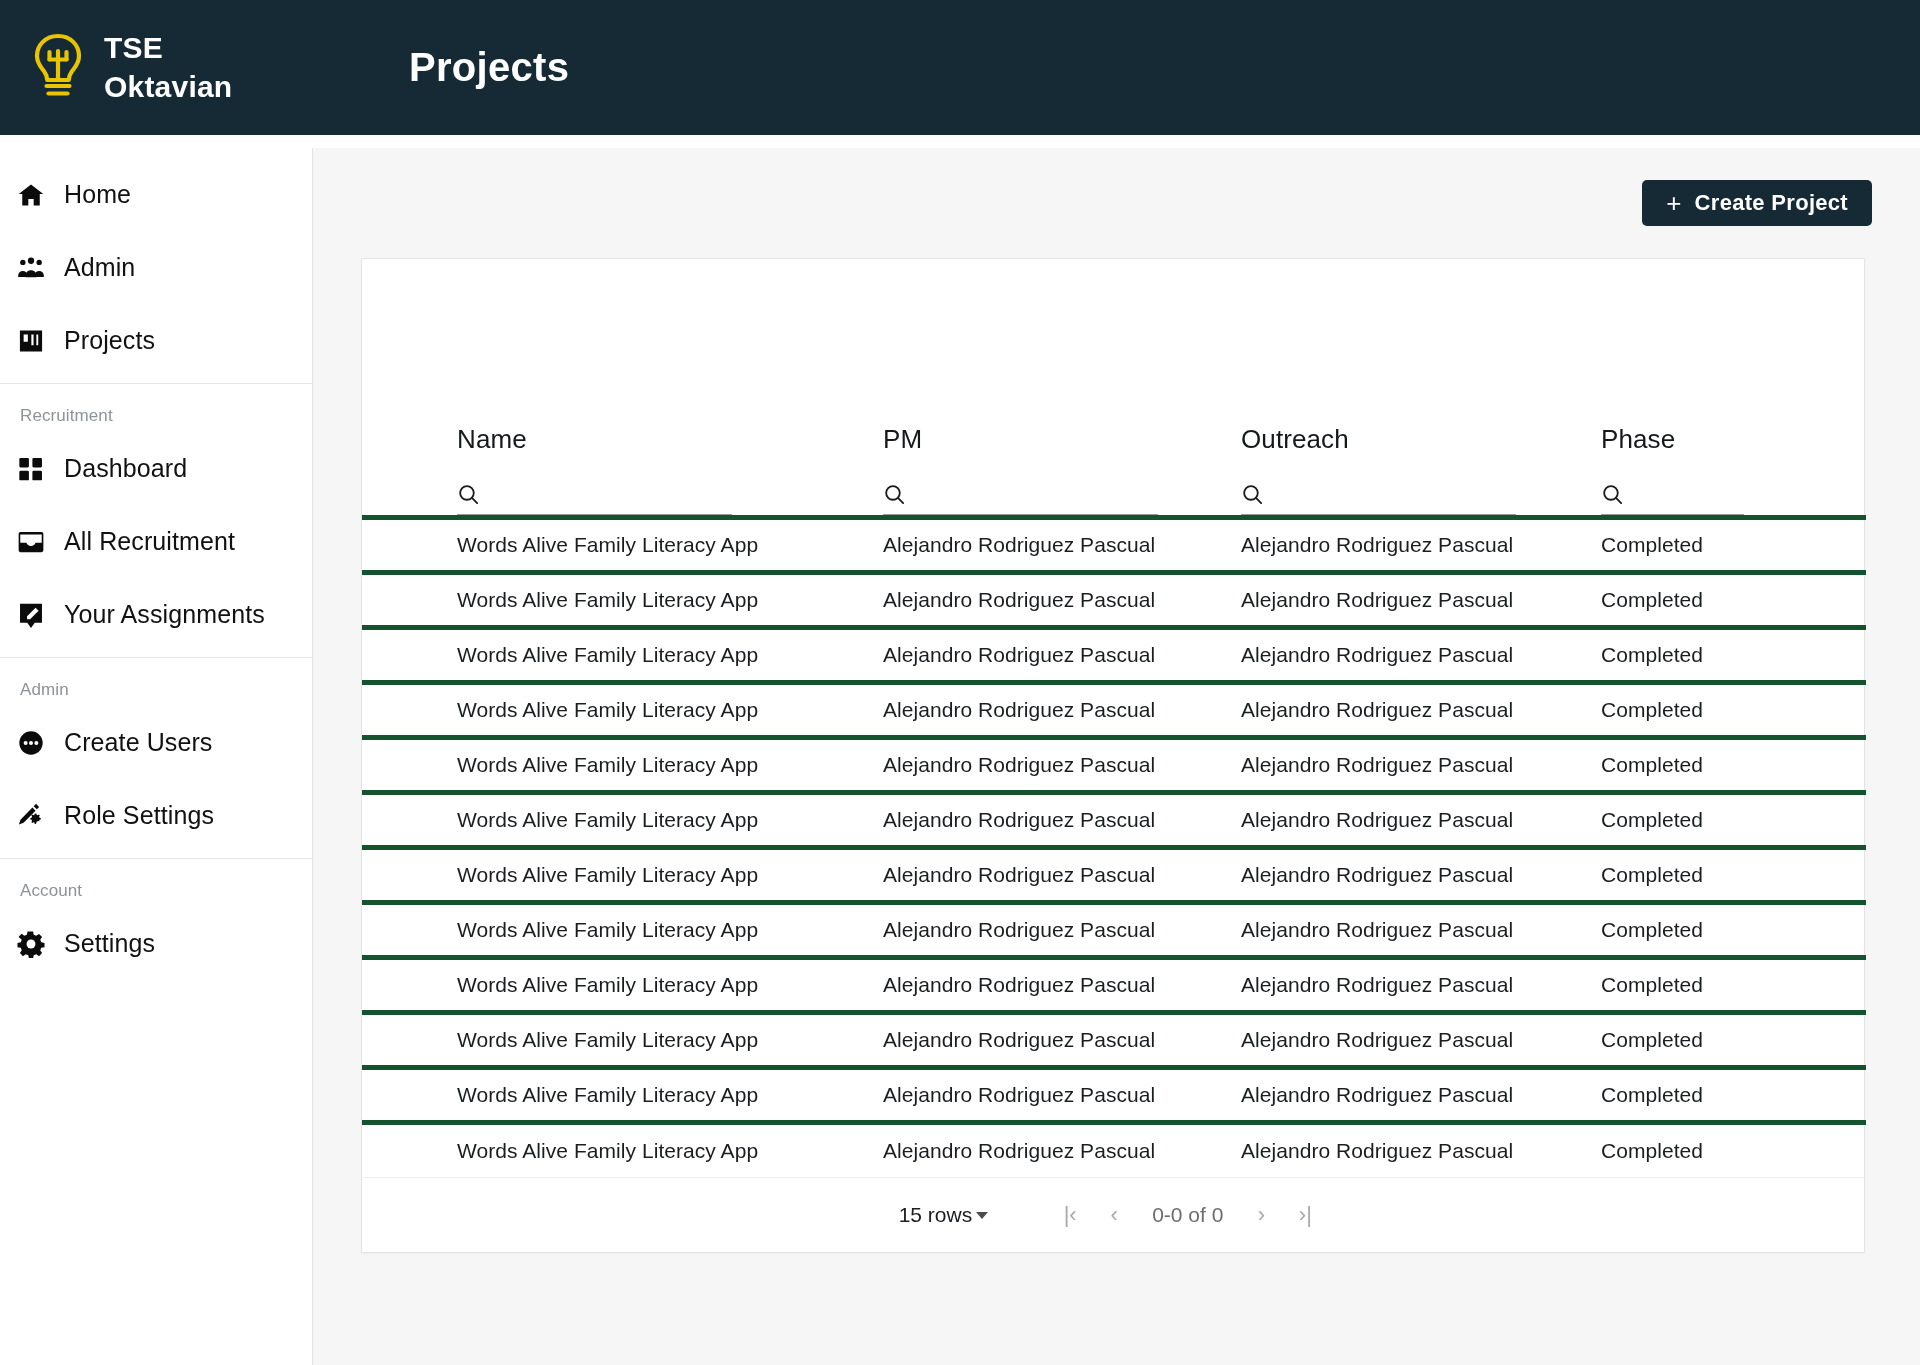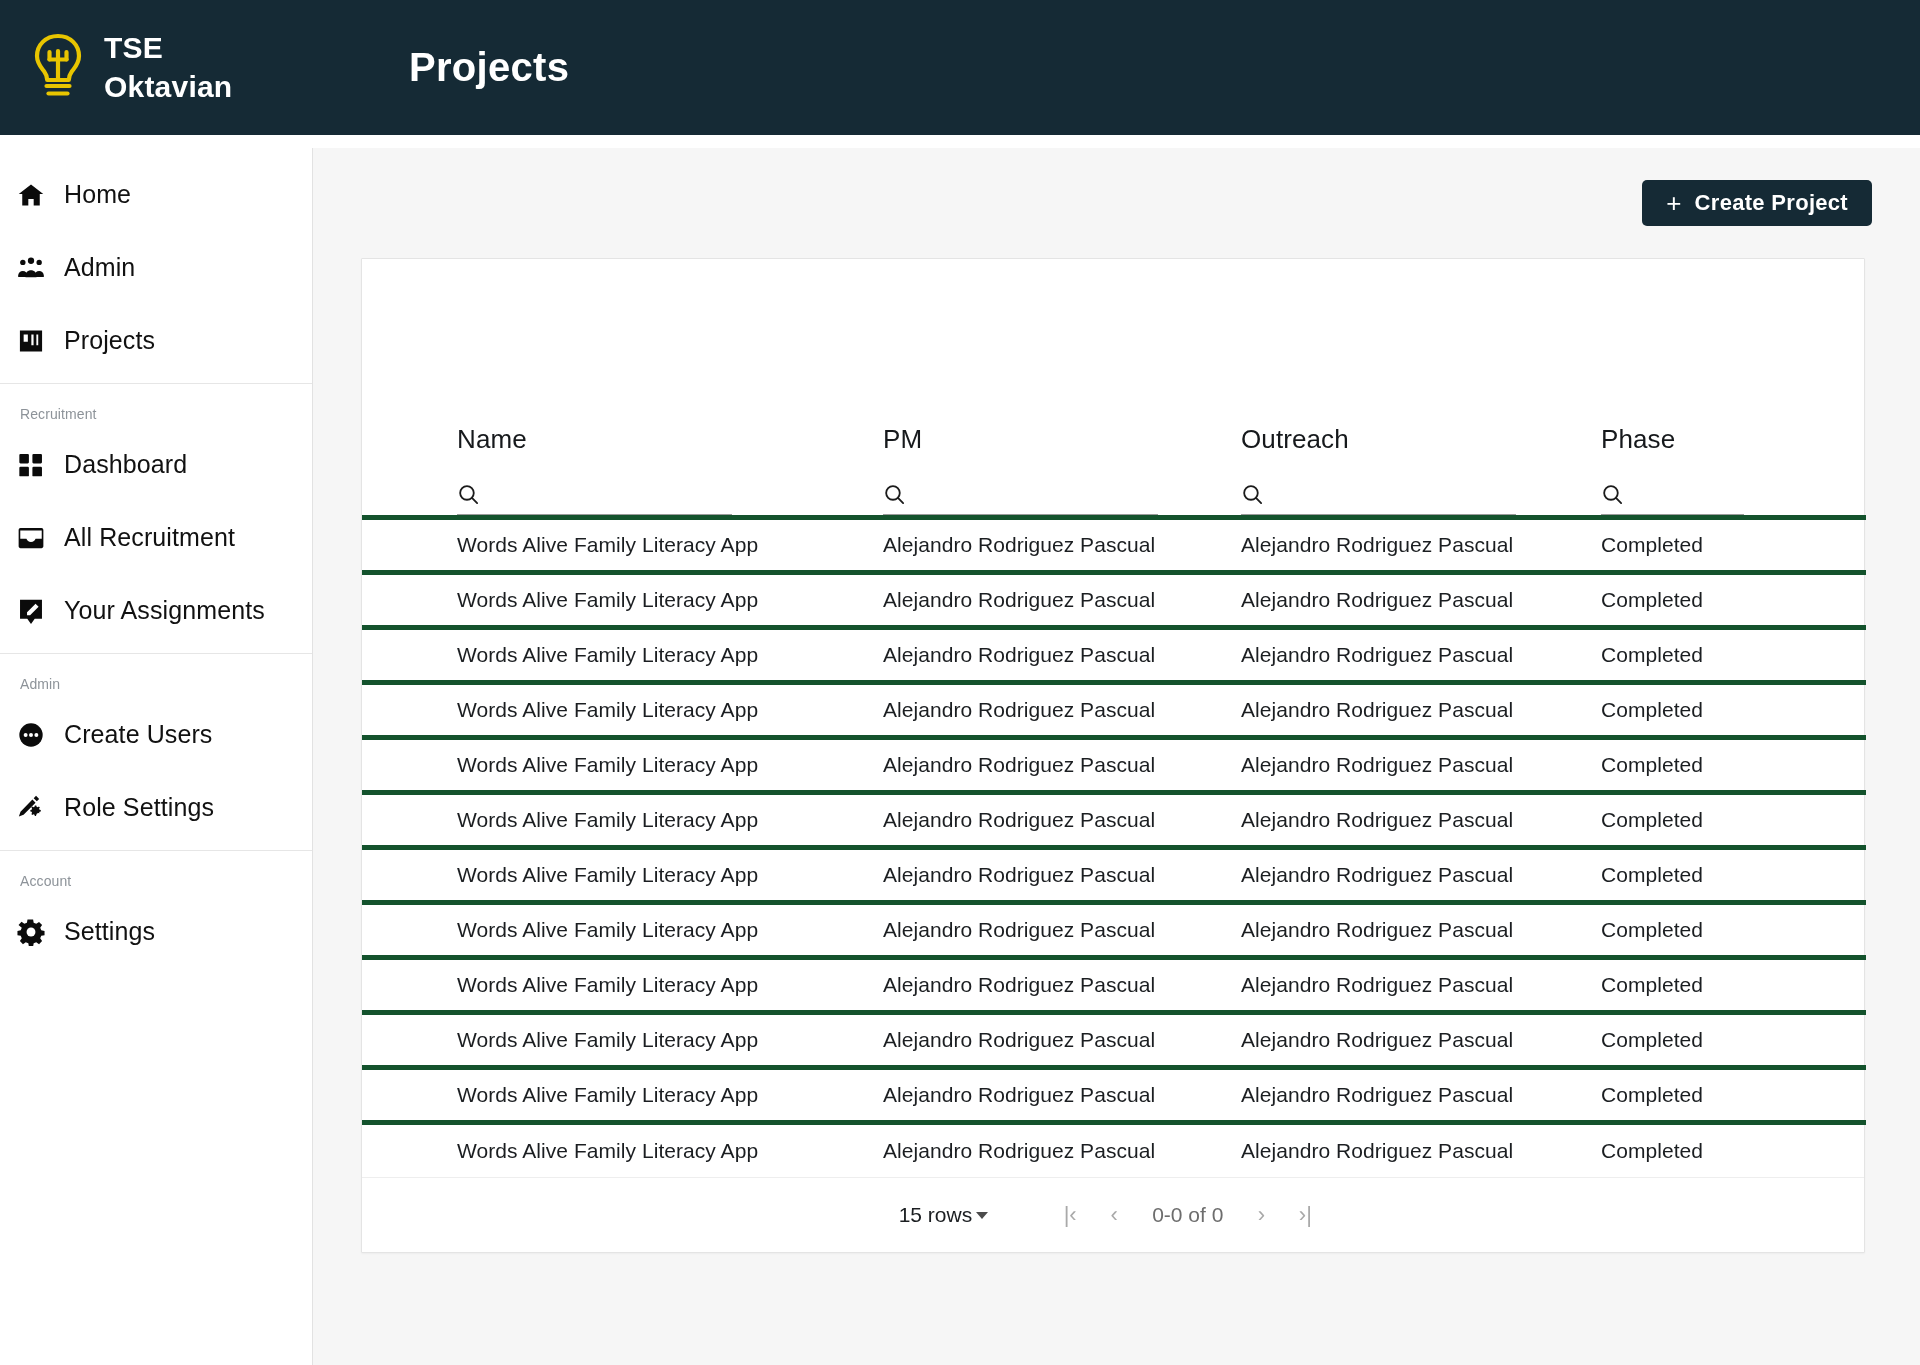--- a/index.html
+++ b/index.html
@@ -53,21 +53,21 @@
     top: 148px; left: 0;
     width: 313px;
     height: 1217px;
     background: #ffffff;
     border-right: 1px solid #e2e2e2;
     padding-top: 10px;
   }
   .nav-group { padding: 0 0 6px 0; }
   .nav-group + .nav-group { border-top: 1px solid #e6e6e6; padding-top: 14px; }
   .group-label {
-    font-size: 14px;
+    font-size: 17px;
     color: #8d9399;
     padding: 8px 0 6px 20px;
     letter-spacing: .1px;
   }
   .nav-item {
     display: flex;
     align-items: center;
     gap: 18px;
     height: 73px;
     padding-left: 16px;

